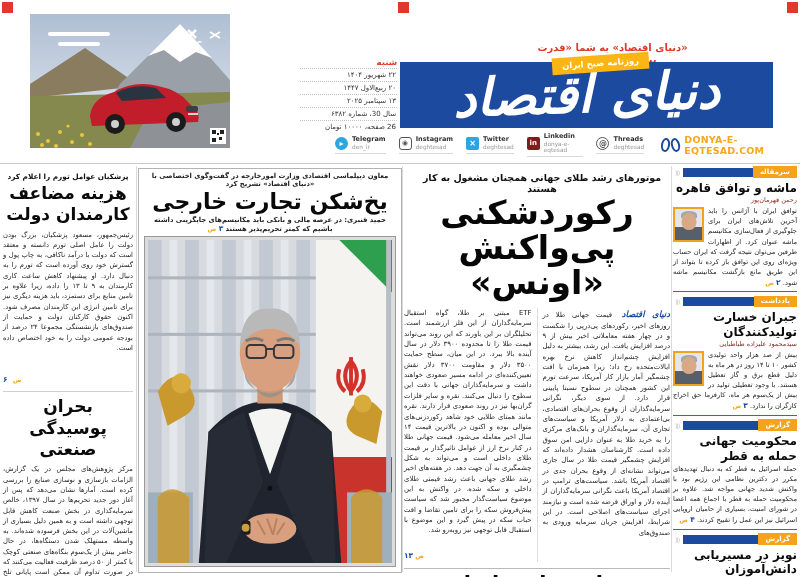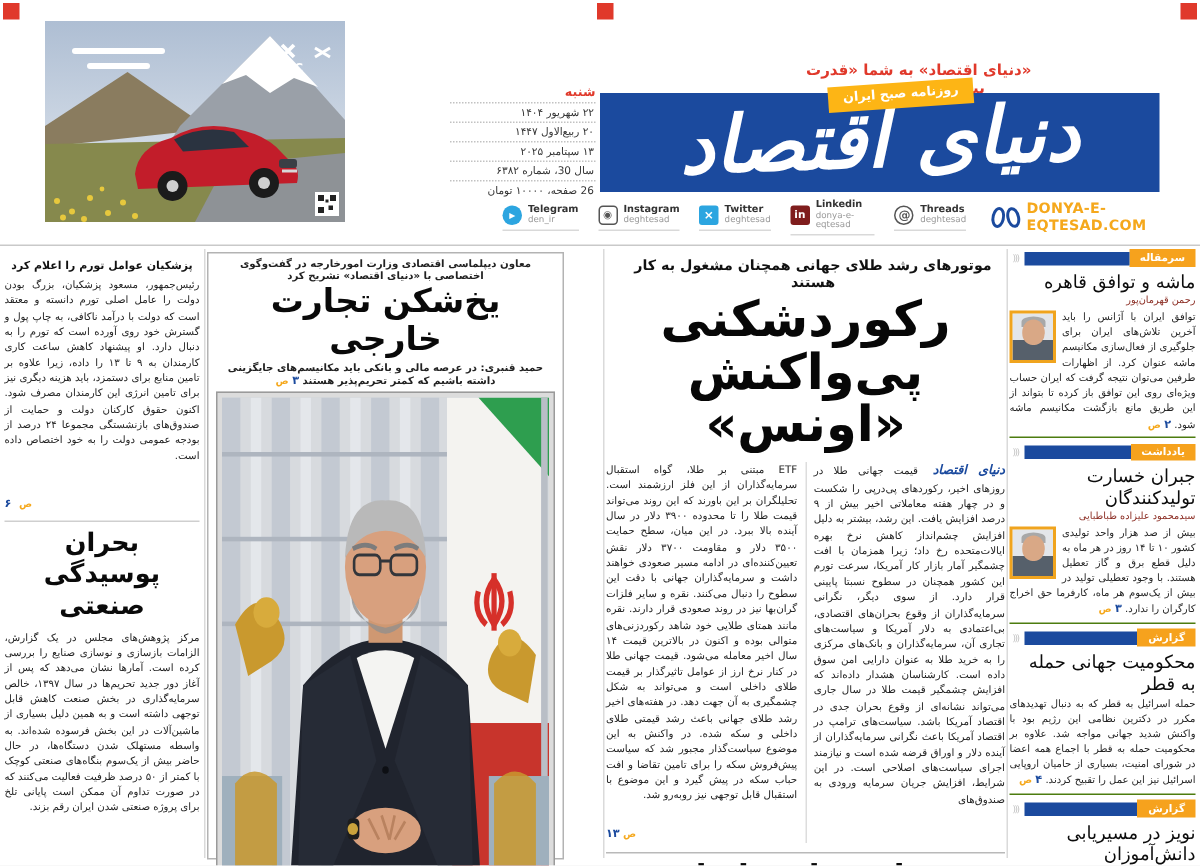--- a/index.html
+++ b/index.html
@@ -44,21 +44,21 @@
   .col-left{position:absolute;left:3px;top:168px;width:130px;}
   .kicker-sm{font-size:7.3px;font-weight:bold;text-align:center;margin:4px 0 2px;color:#111;}
   .head-md{font-size:17px;font-weight:900;text-align:center;line-height:1.25;color:#0a0a0a;}
   .body-txt{font-size:6.8px;line-height:1.52;text-align:justify;color:#232323;margin-top:4px;}
   .refline{text-align:left;margin-top:14px;direction:ltr;}
   .pref-n{color:#1b4a9e;font-weight:bold;font-size:7.5px;}
   .pref-p{color:#f5a81c;font-weight:bold;font-size:6.5px;}
   .lc-div{border-top:1px solid #cfcfcf;margin:5px 0 4px;}
 
   
-  .interview{position:absolute;left:138px;top:168px;width:238px;height:405px;border:1px solid #b3b3b3;padding:3px 5px;background:#fff;}
+  .interview{position:absolute;left:138px;top:168px;width:264px;height:405px;border:1px solid #b3b3b3;padding:3px 5px;background:#fff;}
   .iv-kicker{font-size:6.8px;font-weight:bold;text-align:center;color:#222;}
   .iv-head{font-size:22px;font-weight:900;text-align:center;margin:1px 0 2px;color:#090909;}
   .iv-sub{font-size:6.8px;font-weight:bold;text-align:center;color:#222;}
   .photo-frame{margin-top:3px;border:1px solid #9a9a9a;background:#dcdcdc;padding:3px;height:331px;}
   .photo-frame svg{width:100%;height:100%;display:block;background:#cfd3d8;}
 
   
   .col-main{position:absolute;left:404px;top:166px;width:266px;height:408px;}
   .m-kicker{font-size:9.5px;font-weight:bold;text-align:center;margin-top:6px;color:#111;padding-left:10px;}
   .m-head{font-size:33px;font-weight:900;text-align:center;line-height:1.06;margin-top:2px;color:#070707;}
@@ -71,21 +71,21 @@
   .iaea-head{font-size:21px;font-weight:900;text-align:center;color:#090909;margin-bottom:1px;}
 
   
   .col-side{position:absolute;left:673px;top:166px;width:124px;}
   .sec{padding-bottom:3px;margin-bottom:3px;border-bottom:1px solid #4d7c0f;}
   .sec:last-child{border-bottom:none;}
   .sec-h{display:flex;align-items:center;height:12px;}
   .sec-scribble{color:#c0c0c0;font-size:6px;margin-left:2px;letter-spacing:-1px;}
   .sec-bar{flex:1;height:9px;background:#1b4a9e;margin-left:4px;}
   .sec-label{background:#f6a21d;color:#fff;font-size:7px;font-weight:bold;padding:1.5px 7px 2px;white-space:nowrap;}
-  .sec-title{font-size:12px;font-weight:normal;text-align:right;margin:3px 0 1px;color:#0c0c0c;line-height:1.2;}
+  .sec-title{font-size:12px;font-weight:bold;text-align:right;margin:3px 0 1px;color:#0c0c0c;line-height:1.2;}
   .sec-author{font-size:6.5px;font-weight:normal;color:#8a2a20;margin-bottom:2px;text-align:right;}
   .avatar{float:left;width:31px;height:35px;border:2px solid #f0a41e;margin:1px 4px 2px 0;position:relative;background:linear-gradient(#e3e6ea 58%,#56606b 58%);overflow:hidden;}
   .avatar .hd{position:absolute;left:50%;top:4px;transform:translateX(-50%);width:15px;height:17px;border-radius:50% 50% 46% 46%;background:#d9a886;}
   .avatar .hr{position:absolute;left:50%;top:2px;transform:translateX(-50%);width:16px;height:7px;border-radius:50% 50% 0 0;background:#a8a8a8;}
   .sec-body{font-size:6.7px;line-height:1.5;text-align:justify;color:#242424;}
 </style>
 </head>
 <body>
 
 <div id="page">
@@ -208,20 +208,21 @@
     </div>
   </div>
 
   <div class="hdiv"></div>
   <div class="vline v1"></div>
   <div class="vline v2"></div>
   <div class="vline v3"></div>
 
   <div class="col-left">
     <div class="kicker-sm">پزشکیان عوامل تورم را اعلام کرد</div>
+    <div class="head-md">هزینه مضاعف کارمندان دولت</div>
     <div class="body-txt">رئیس‌جمهور، مسعود پزشکیان، بزرگ بودن دولت را عامل اصلی تورم دانسته و معتقد است که دولت با درآمد ناکافی، به چاپ پول و گسترش خود روی آورده است که تورم را به دنبال دارد. او پیشنهاد کاهش ساعت کاری کارمندان به ۹ تا ۱۳ را داده، زیرا علاوه بر تامین منابع برای دستمزد، باید هزینه دیگری نیز برای تامین انرژی این کارمندان مصرف شود. اکنون حقوق کارکنان دولت و حمایت از صندوق‌های بازنشستگی مجموعا ۲۴ درصد از بودجه عمومی دولت را به خود اختصاص داده است.</div>
     <div class="refline">
       <span class="pref-n">۶</span>
       <span class="pref-p">ص</span>
     </div>
     <div class="lc-div"></div>
     <div class="head-md">بحران پوسیدگی صنعتی</div>
     <div class="body-txt">مرکز پژوهش‌های مجلس در یک گزارش، الزامات بازسازی و نوسازی صنایع را بررسی کرده است. آمارها نشان می‌دهد که پس از آغاز دور جدید تحریم‌ها در سال ۱۳۹۷، خالص سرمایه‌گذاری در بخش صنعت کاهش قابل توجهی داشته است و به همین دلیل بسیاری از ماشین‌آلات در این بخش فرسوده شده‌اند. به واسطه مستهلک شدن دستگاه‌ها، در حال حاضر بیش از یک‌سوم بنگاه‌های صنعتی کوچک با کمتر از ۵۰ درصد ظرفیت فعالیت می‌کنند که در صورت تداوم آن ممکن است پایانی تلخ برای پروژه صنعتی شدن ایران رقم بزند.</div>
     <div class="refline">
       

